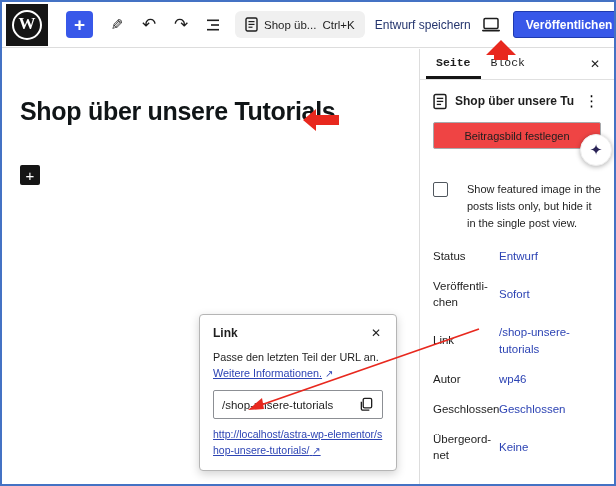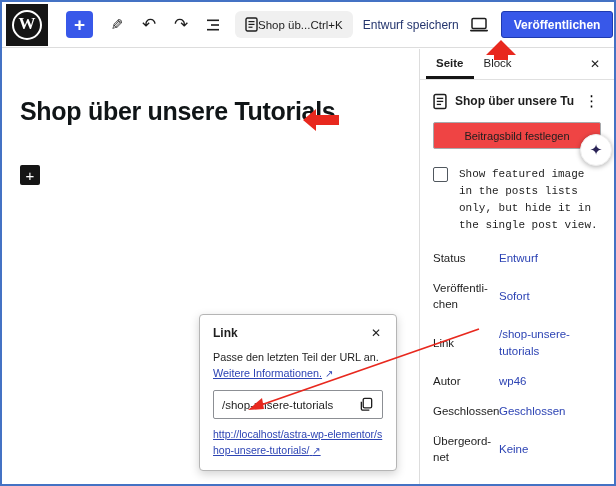--- a/index.html
+++ b/index.html
@@ -34,21 +34,21 @@
   .inserter-btn {
     width: 27px; height: 27px; border-radius: 4px; background: var(--accent);
     color: #fff; font-size: 19px; font-weight: bold; display: flex;
     align-items: center; justify-content: center; margin: 0 8px 0 8px; cursor: pointer;
     border: none; flex-shrink: 0;
   }
   .pencil { transform: scaleX(-1); font-size: 15px; }
   .undo-redo { font-size: 17px; }
   .cmd-box {
     height: 27px; background: #f0f0f0; border-radius: 6px; display: flex;
-    align-items: center; padding: 0 10px; margin: 0 6px 0 6px;
+    align-items: center; gap: 6px; padding: 0 10px; margin: 0 6px 0 6px;
     font-size: 11.5px; cursor: pointer; flex-shrink: 0;
   }
   .cmd-box .cmd-title { color: #1e1e1e; white-space: nowrap; }
   .cmd-box .cmd-kbd { color: #1e1e1e; white-space: nowrap; }
   .save-draft {
     font-size: 12px; color: #24356e; background: none; border: none;
     margin: 0 4px; white-space: nowrap; cursor: pointer; flex-shrink: 0;
   }
   .header-spacer { flex: 1; }
   .publish-btn {
@@ -77,37 +77,37 @@
     position: absolute; top: 47px; left: 417px; right: 0; bottom: 0;
     background: #fff; border-left: 1px solid #ddd; z-index: 5; font-size: 11.5px;
   }
   .sb-tabs {
     height: 31px; display: flex; align-items: stretch; border-bottom: 1px solid #e0e0e0;
     padding: 0 6px;
   }
   .sb-tab {
     padding: 0 10px; display: flex; align-items: center; font-size: 11.5px;
     color: #1e1e1e; cursor: pointer; background: none; border: none;
-    border-bottom: 3px solid transparent; font-family: Liberation Sans, sans-serif;
+    border-bottom: 3px solid transparent; font-family: Liberation Mono, monospace;
   }
   .sb-tab.active { font-weight: bold; border-bottom-color: #151515; }
   .sb-close {
     margin-left: auto; background: none; border: none; font-size: 12px;
     padding: 0 8px; cursor: pointer; color: #1e1e1e;
   }
   .sb-body { padding: 12px 13px; }
   .doc-row { display: flex; align-items: center; gap: 8px; }
   .doc-title { font-size: 12px; font-weight: bold; flex: 1; white-space: nowrap; overflow: hidden; }
   .doc-kebab { background: none; border: none; font-size: 15px; cursor: pointer; padding: 0 2px; }
   .featured-btn {
     margin-top: 12px; width: 100%; height: 27px; background: #ef4444;
     border: 1px solid #a7aaad; border-radius: 2px; font-size: 11px; color: #1e1e1e;
     cursor: pointer; font-family: inherit;
   }
-  .chk-row { display: flex; gap: 11px; margin-top: 17px; align-items: flex-start; font-family: Liberation Mono, monospace; }
+  .chk-row { display: flex; gap: 19px; margin-top: 32px; align-items: flex-start; }
   .chk-box {
     width: 15px; height: 15px; border: 1px solid #50575e; border-radius: 2px;
     background: #fff; flex-shrink: 0; margin-top: 1px; cursor: pointer;
   }
   .chk-label { font-size: 11px; line-height: 1.55; color: #1e1e1e; cursor: pointer; }
   .last-edited { margin-top: 14px; font-size: 11px; color: #1e1e1e; }
   .meta-rows { margin-top: 8px; }
   .meta-row { display: flex; padding: 8px 0 6px 0; align-items: center; }
   .meta-label { width: 66px; flex-shrink: 0; font-size: 11.5px; color: #1e1e1e; line-height: 1.4; }
   .meta-value {

